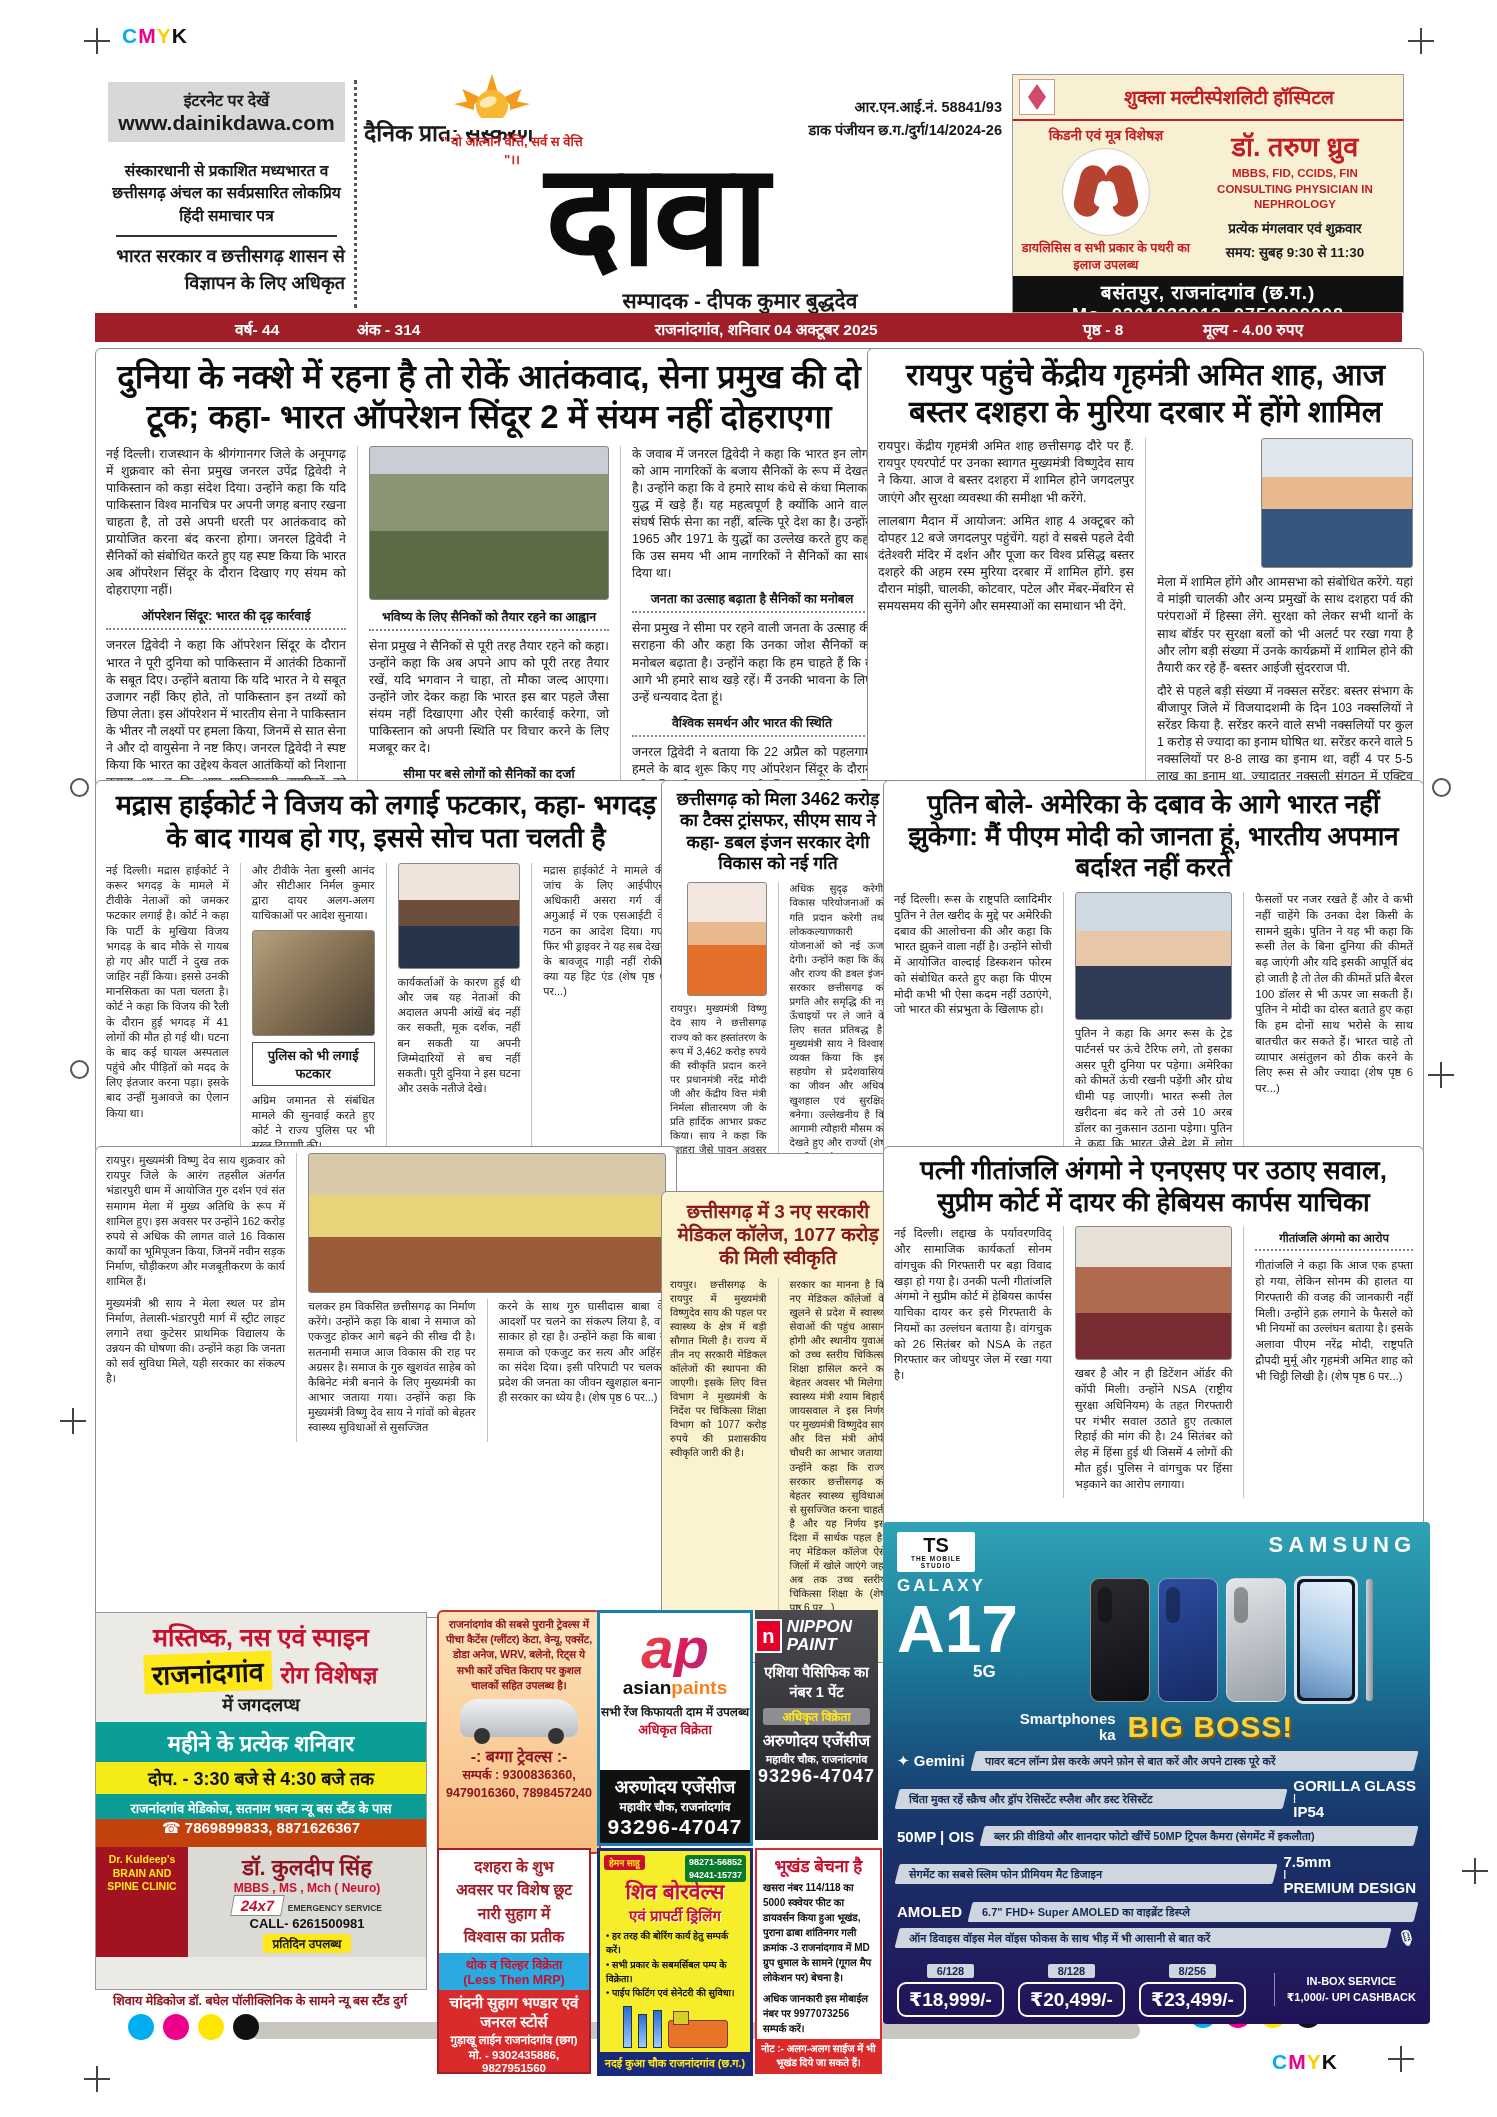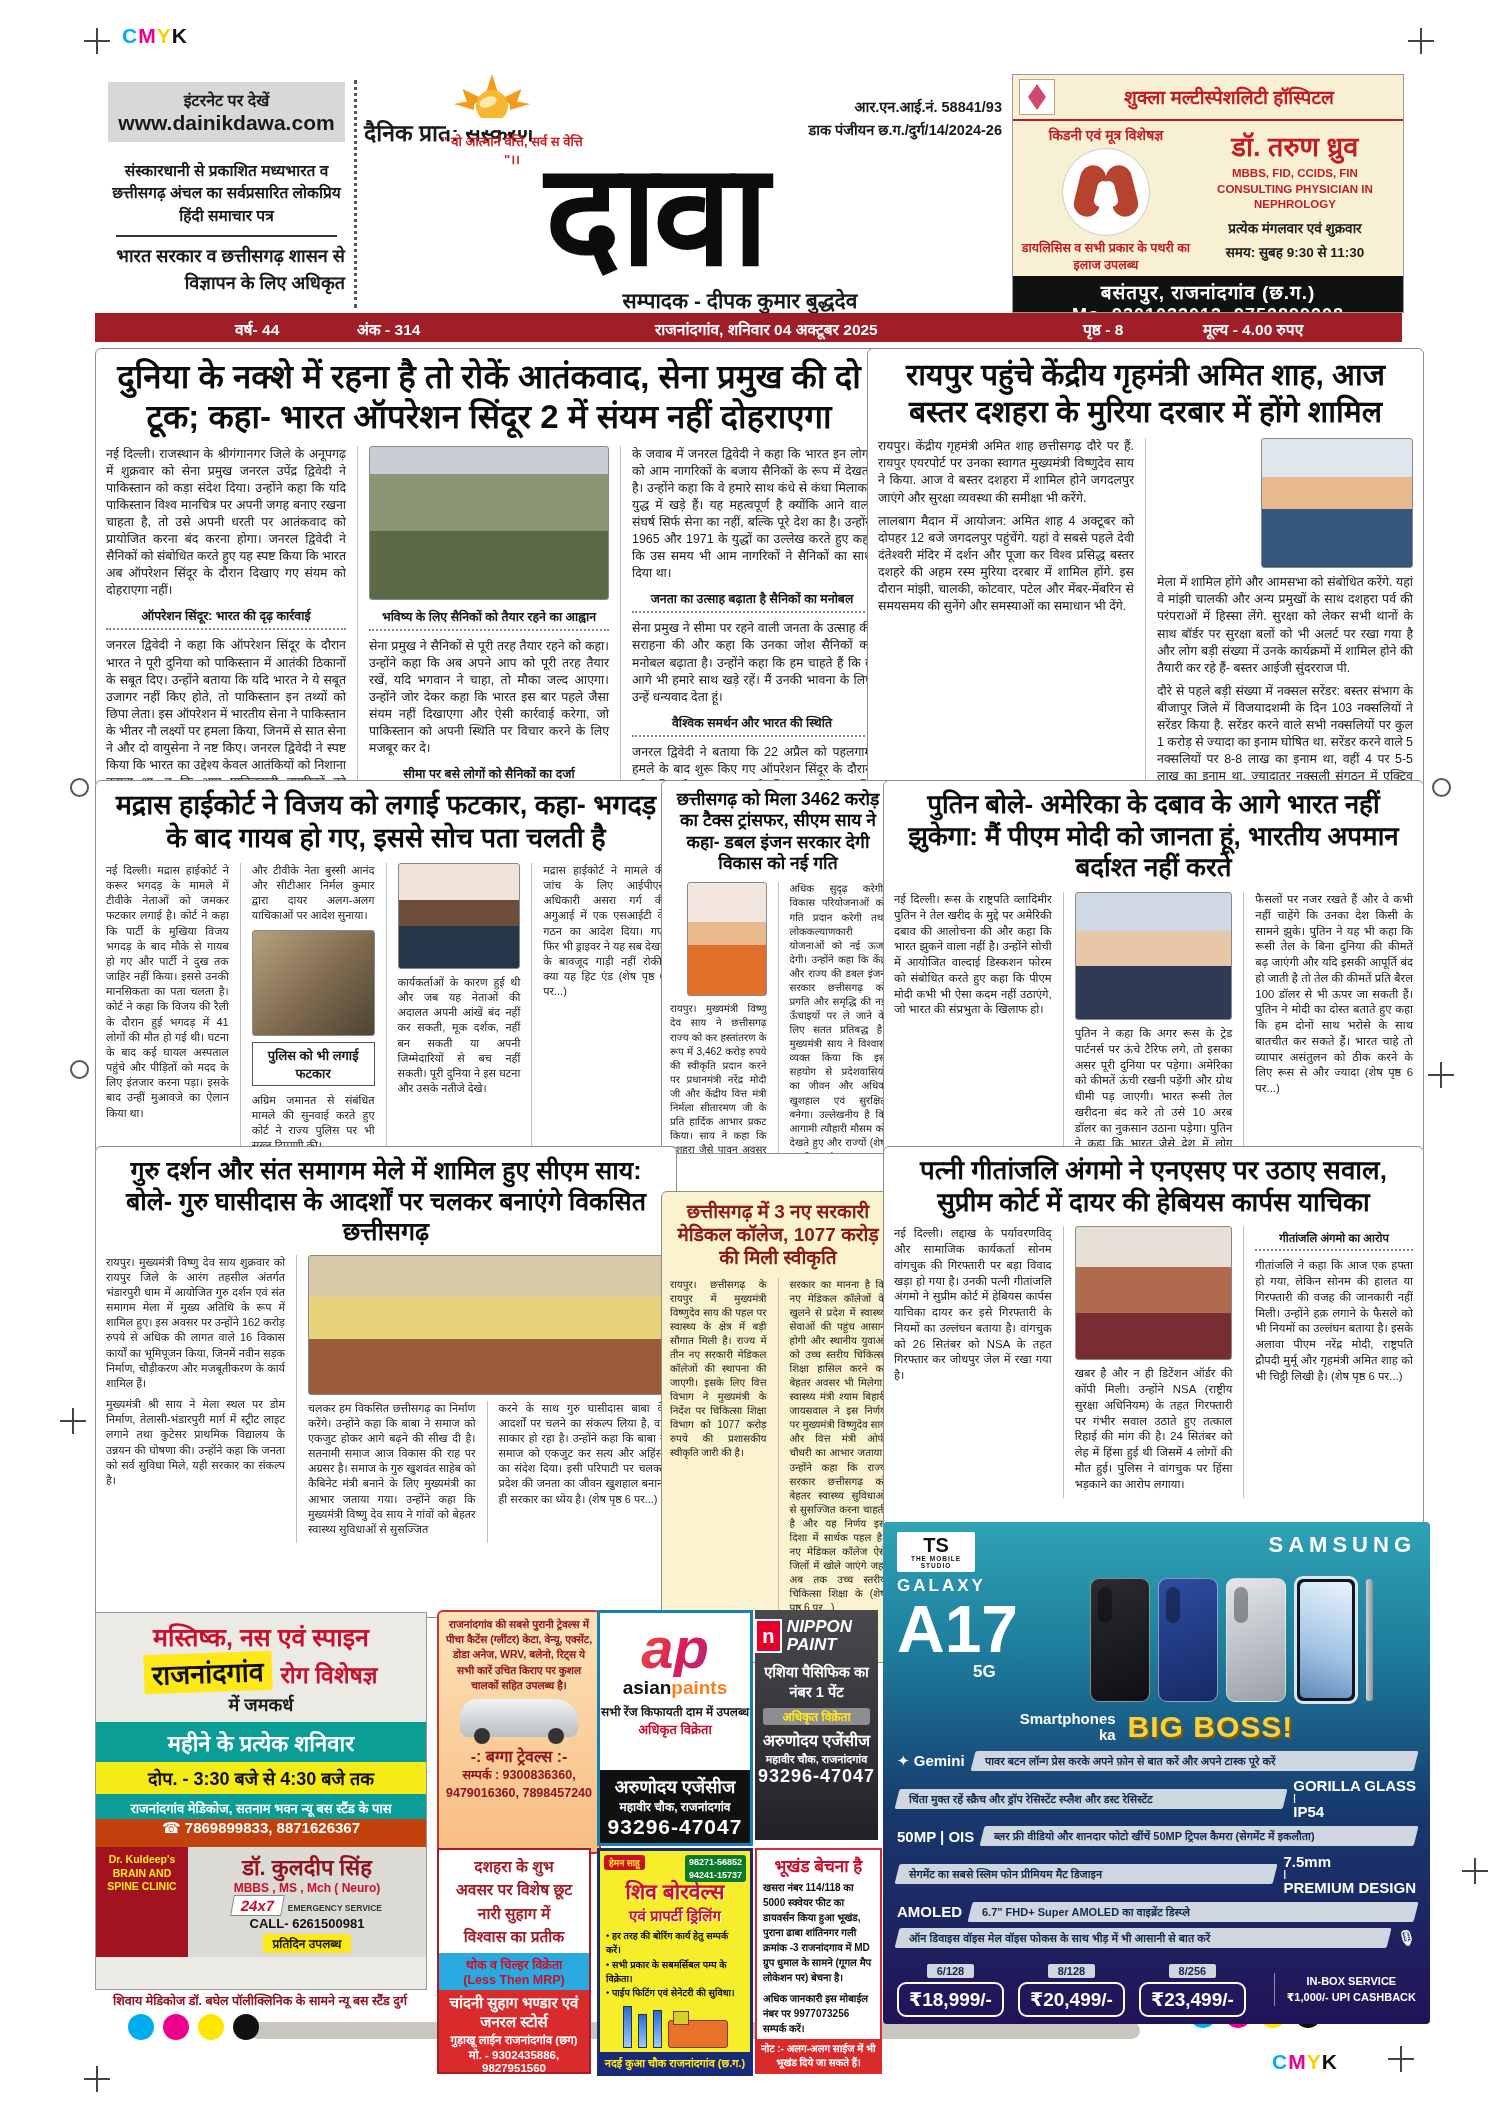--- a/index.html
+++ b/index.html
@@ -373,21 +373,20 @@
         <div class="ph ph-putin"></div>
         <p>पुतिन ने कहा कि अगर रूस के ट्रेड पार्टनर्स पर ऊंचे टैरिफ लगे, तो इसका असर पूरी दुनिया पर पड़ेगा। अमेरिका को कीमतें ऊंची रखनी पड़ेंगी और ग्रोथ धीमी पड़ जाएगी। भारत रूसी तेल खरीदना बंद करे तो उसे 10 अरब डॉलर का नुकसान उठाना पड़ेगा। पुतिन ने कहा कि भारत जैसे देश में लोग अपने नेताओं के</p>
       </div>
       <div class="col">
         <p>फैसलों पर नजर रखते हैं और वे कभी नहीं चाहेंगे कि उनका देश किसी के सामने झुके। पुतिन ने यह भी कहा कि रूसी तेल के बिना दुनिया की कीमतें बढ़ जाएंगी और यदि इसकी आपूर्ति बंद हो जाती है तो तेल की कीमतें प्रति बैरल 100 डॉलर से भी ऊपर जा सकती हैं। पुतिन ने मोदी का दोस्त बताते हुए कहा कि हम दोनों साथ भरोसे के साथ बातचीत कर सकते हैं। भारत चाहे तो व्यापार असंतुलन को ठीक करने के लिए रूस से और ज्यादा (शेष पृष्ठ 6 पर...)</p>
       </div>
     </div>
   </div>
 
   <div class="art" style="left:95px;top:1146px;width:560px;height:458px;">
-    <div class="hl" style="font-size:25px;">गुरु दर्शन और संत समागम मेले में शामिल हुए सीएम साय: बोले- गुरु घासीदास के आदर्शों पर चलकर बनाएंगे विकसित छत्तीसगढ़</div>
     <div class="cols" style="font-size:11px;">
       <div class="col">
         <p>रायपुर। मुख्यमंत्री विष्णु देव साय शुक्रवार को रायपुर जिले के आरंग तहसील अंतर्गत भंडारपुरी धाम में आयोजित गुरु दर्शन एवं संत समागम मेला में मुख्य अतिथि के रूप में शामिल हुए। इस अवसर पर उन्होंने 162 करोड़ रुपये से अधिक की लागत वाले 16 विकास कार्यों का भूमिपूजन किया, जिनमें नवीन सड़क निर्माण, चौड़ीकरण और मजबूतीकरण के कार्य शामिल हैं।</p>
         <p>मुख्यमंत्री श्री साय ने मेला स्थल पर डोम निर्माण, तेलासी-भंडारपुरी मार्ग में स्ट्रीट लाइट लगाने तथा कुटेसर प्राथमिक विद्यालय के उन्नयन की घोषणा की। उन्होंने कहा कि जनता को सर्व सुविधा मिले, यही सरकार का संकल्प है।</p>
       </div>
       <div class="col" style="flex:2;">
         <div class="ph ph-mela"></div>
         <div class="cols" style="font-size:11px;">
           <div class="col">
             <p>चलकर हम विकसित छत्तीसगढ़ का निर्माण करेंगे। उन्होंने कहा कि बाबा ने समाज को एकजुट होकर आगे बढ़ने की सीख दी है। सतनामी समाज आज विकास की राह पर अग्रसर है। समाज के गुरु खुशवंत साहेब को कैबिनेट मंत्री बनाने के लिए मुख्यमंत्री का आभार जताया गया। उन्होंने कहा कि मुख्यमंत्री विष्णु देव साय ने गांवों को बेहतर स्वास्थ्य सुविधाओं से सुसज्जित</p>
@@ -522,21 +521,21 @@
     </div>
 
   </div>
 
   <div class="ad ad-brain" style="left:95px;top:1612px;width:330px;height:376px;">
     <div class="brain-t1">मस्तिष्क, नस एवं स्पाइन</div>
     <div>
       <span class="brain-city">राजनांदगांव</span>
       <span class="brain-t2">रोग विशेषज्ञ</span>
     </div>
-    <div class="brain-avail">में जमकर्ध</div>
+    <div class="brain-avail">में जगदलप्ध</div>
     <div class="brain-band1">महीने के प्रत्येक शनिवार</div>
     <div class="brain-band2">दोप. - 3:30 बजे से 4:30 बजे तक</div>
     <div class="brain-addr">राजनांदगांव मेडिकोज, सतनाम भवन न्यू बस स्टैंड के पास</div>
     <div class="brain-ph">☎ 7869899833, 8871626367</div>
     <div class="brain-low">
       <div class="brain-clinic">Dr. Kuldeep's BRAIN AND SPINE CLINIC</div>
       <div class="brain-mid">
         <div class="brain-doc">डॉ. कुलदीप सिंह</div>
         <div class="brain-qual">MBBS , MS , Mch ( Neuro)</div>
         <div>

